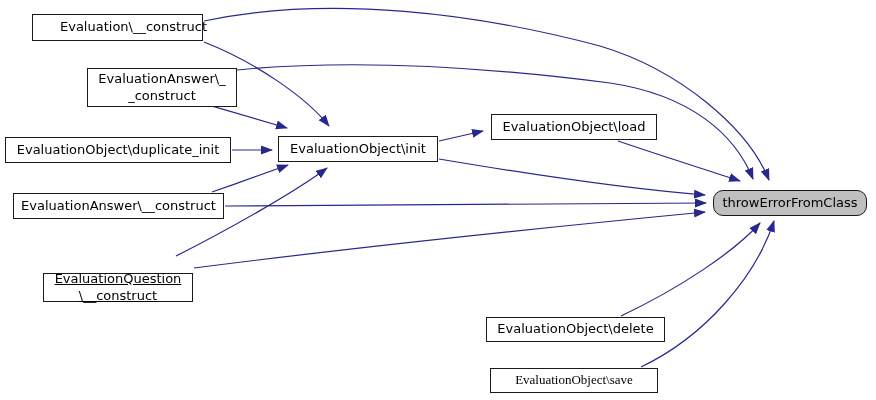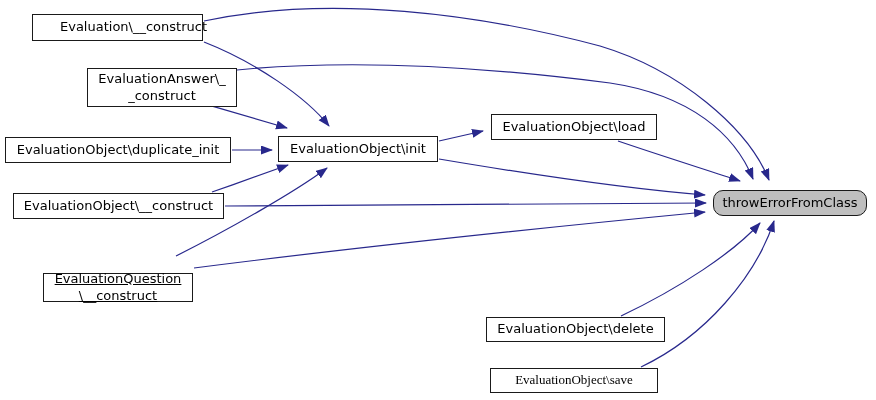--- a/index.html
+++ b/index.html
@@ -64,21 +64,21 @@
     <path class="edge" d="M641,367 C706,336 756,276 774,221" marker-end="url(#arrow)"></path>
   </svg>
 
   <div class="node" style="left:32px;top:14px;width:171px;height:27px;padding-left:32px;">Evaluation\__construct</div>
 
   <div class="node" style="left:43px;top:68px;width:150px;height:39px;margin-left:44px;">EvaluationAnswer\_
 _construct</div>
 
   <div class="node" style="left:5px;top:137px;width:226px;height:26px;">EvaluationObject\duplicate_init</div>
 
-  <div class="node" style="left:13px;top:193px;width:211px;height:26px;">EvaluationObject\__construct</div>
+  <div class="node" style="left:13px;top:193px;width:211px;height:26px;">EvaluationAnswer\__construct</div>
 
   <div class="node" style="left:43px;top:273px;width:150px;height:29px;text-decoration:underline;">EvaluationQuestion
 \__construct</div>
 
   <div class="node" style="left:278px;top:136px;width:160px;height:26px;">EvaluationObject\init</div>
 
   <div class="node" style="left:491px;top:114px;width:166px;height:26px;">EvaluationObject\load</div>
 
   <div class="node current" style="left:713px;top:190px;width:154px;height:26px;border-radius:10px;">throwErrorFromClass</div>
 

